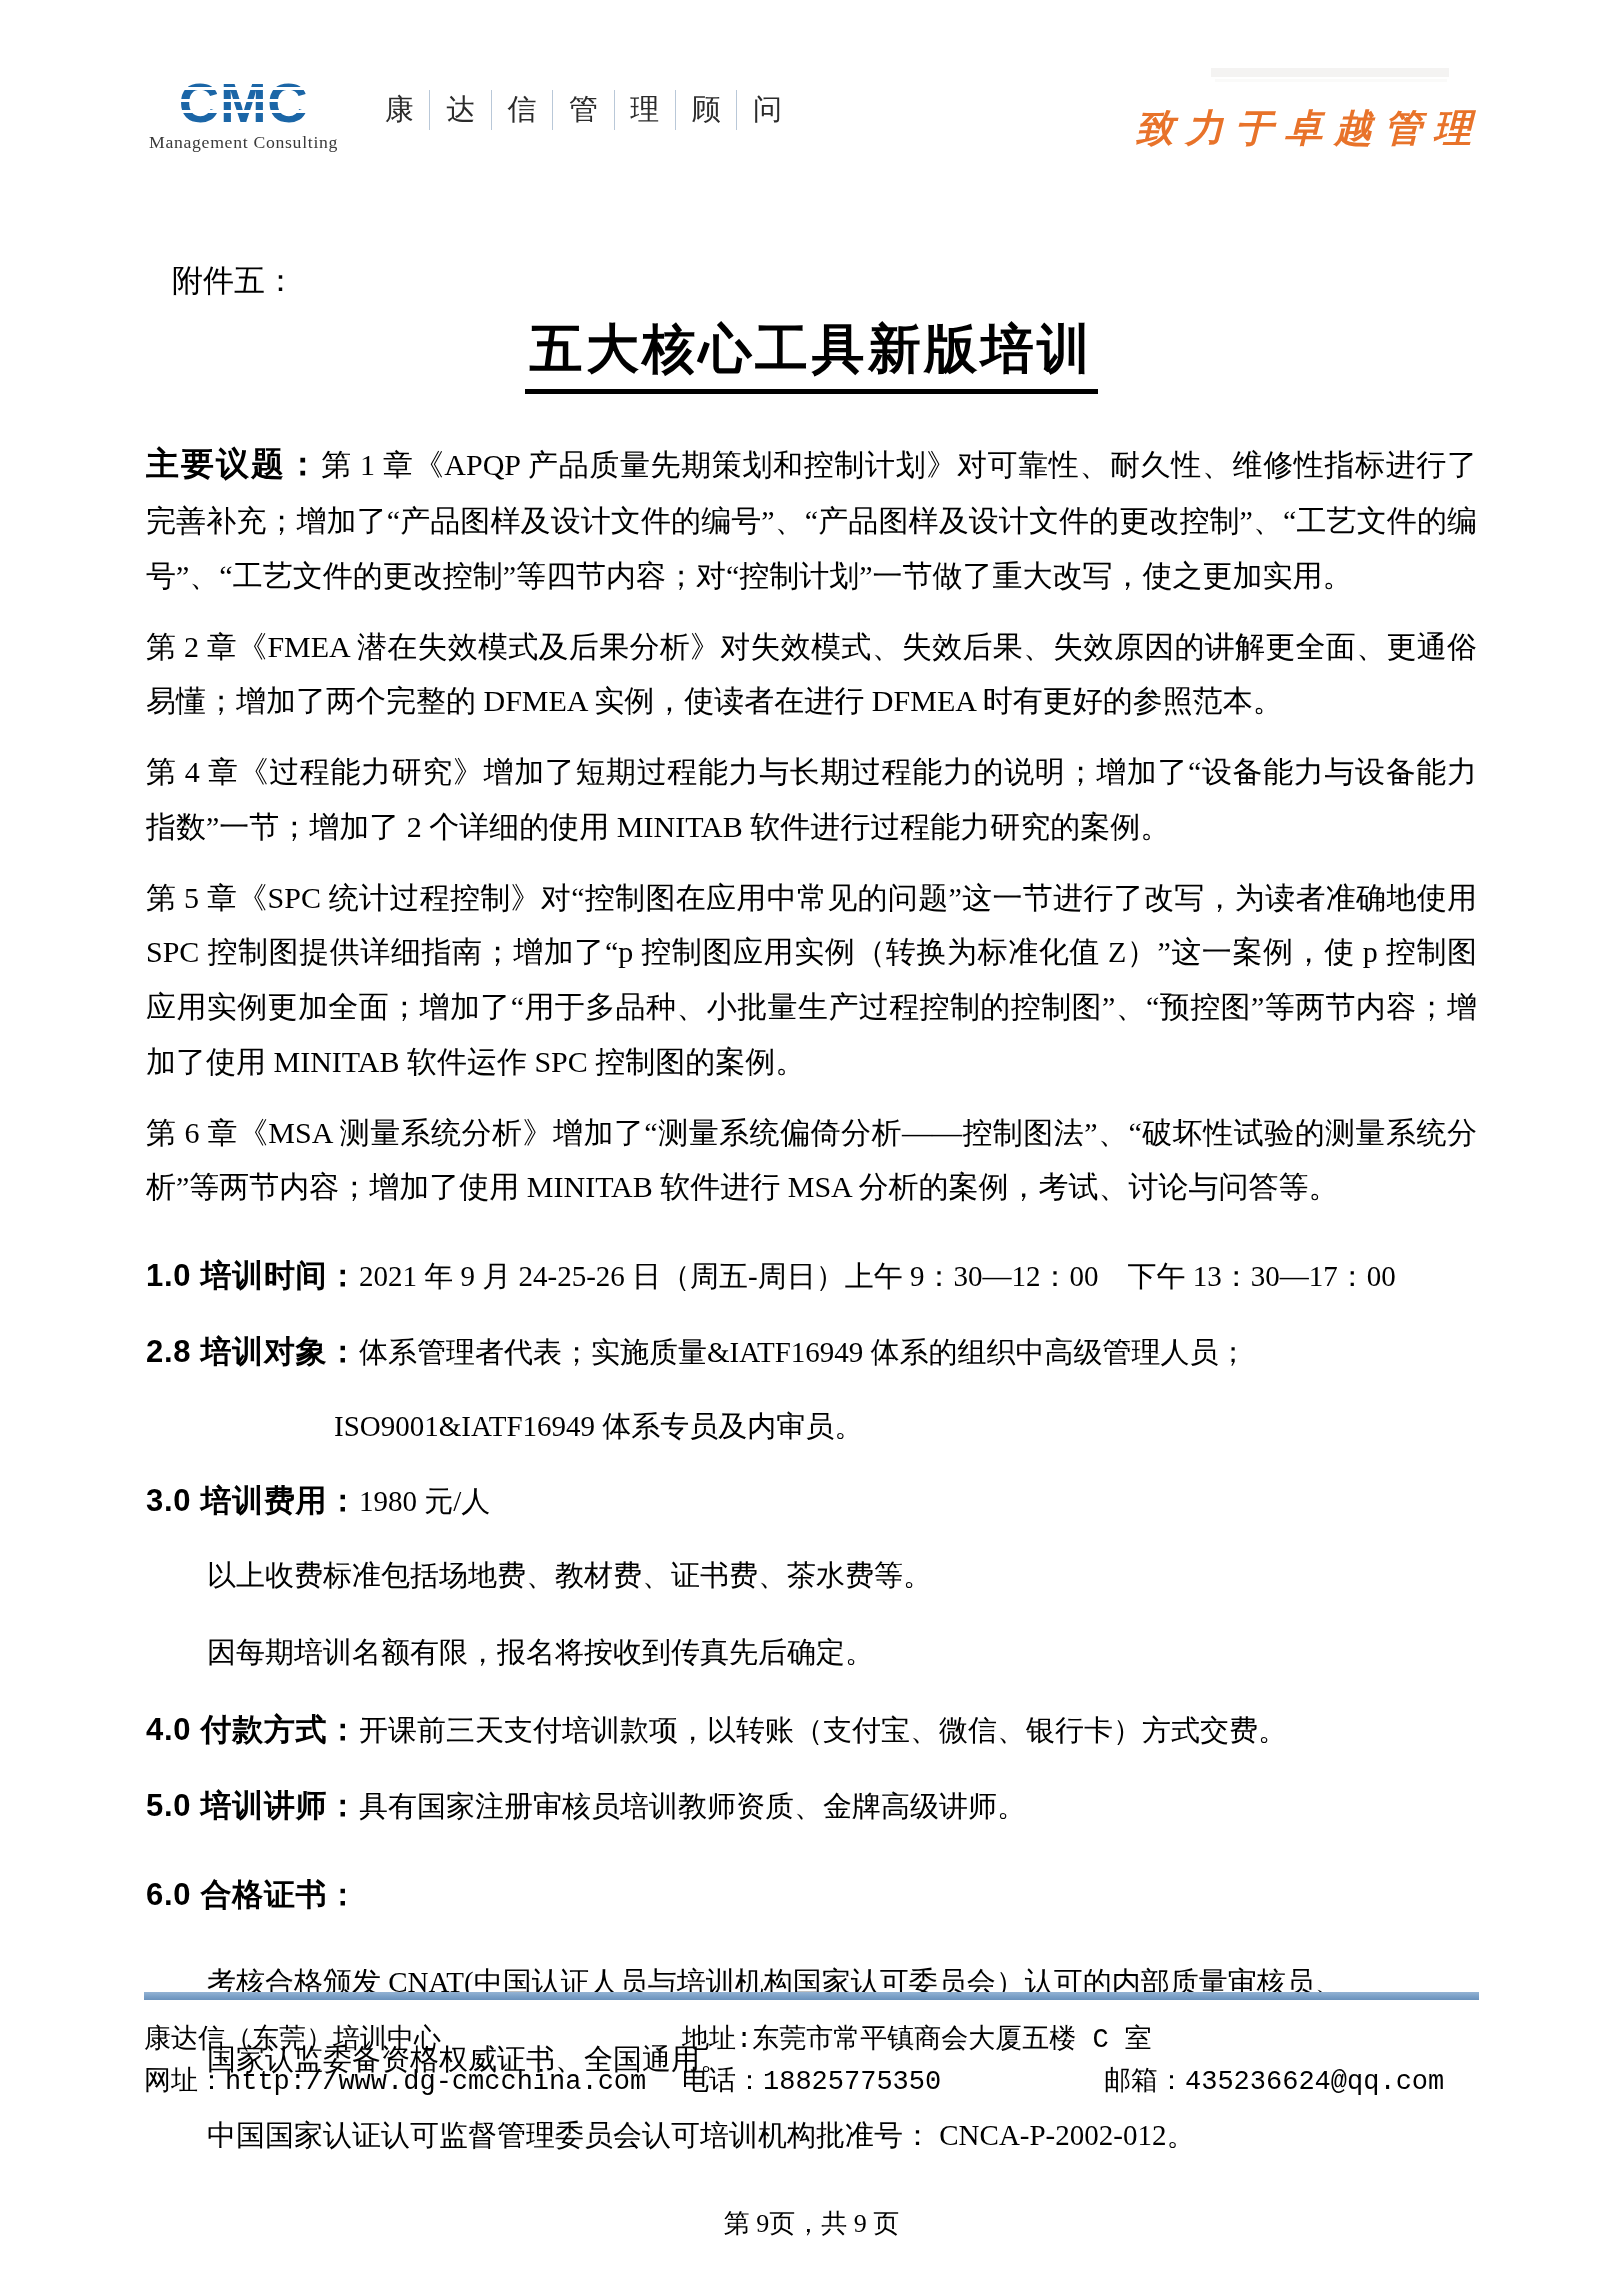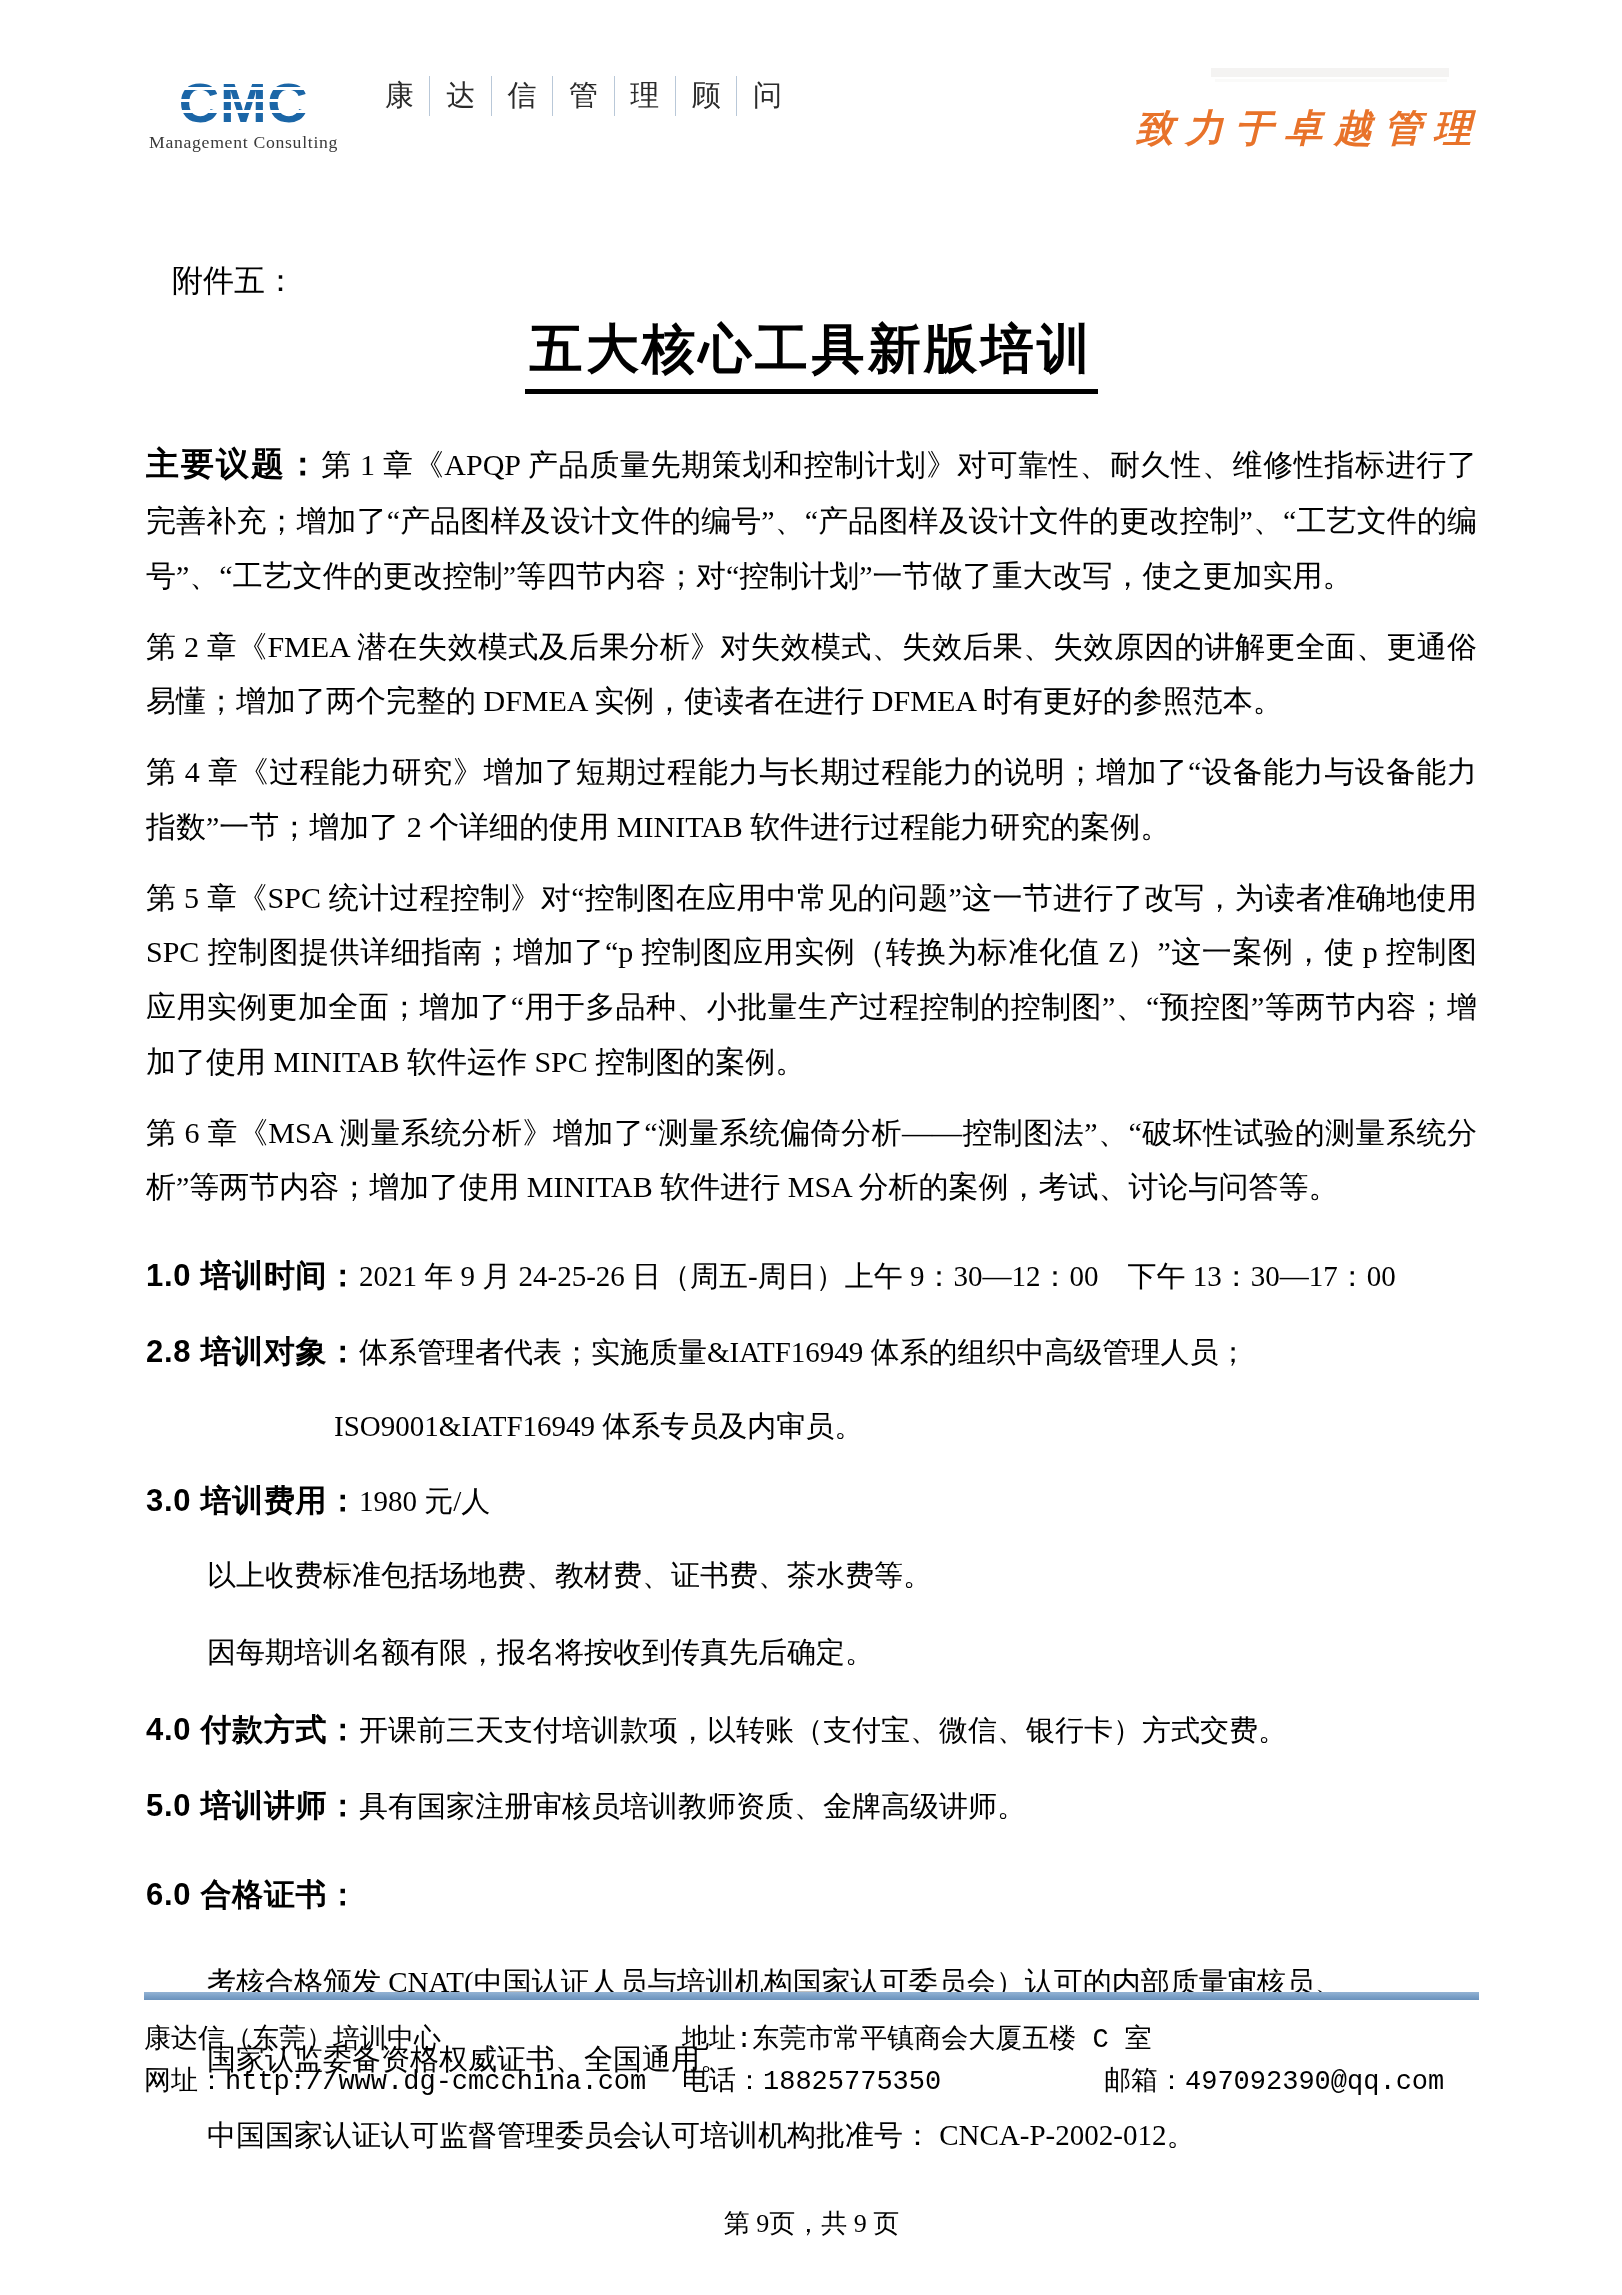--- a/index.html
+++ b/index.html
@@ -11,21 +11,21 @@
     font-family:"Liberation Serif",serif;
     color:#000;
     overflow:hidden;
   }
 
   
   .header{
     position:absolute;top:76px;left:149px;right:140px;
     display:flex;justify-content:space-between;align-items:flex-start;
   }
-  .logo-group{display:flex;align-items:flex-start;gap:31px;}
+  .logo-group{display:flex;align-items:center;gap:31px;}
   .logo-block{text-align:center;}
   .logo-cmc{
     position:relative;display:inline-block;
     font-family:"Liberation Sans",sans-serif;
     font-weight:900;font-size:56px;line-height:0.95;
     color:#1b66a7;letter-spacing:0.7px;
   }
   .logo-cmc .stripe{position:absolute;left:-1.4px;right:-1.4px;height:3.4px;background:#fff;}
   .logo-cmc .s1{top:11px;}
   .logo-cmc .s2{top:22.5px;}
@@ -156,20 +156,20 @@
   </div>
 
   <div class="footer">
     <div class="footer-bar"></div>
     <div class="footer-cols">
       <div class="fcell">康达信（东莞）培训中心</div>
       <div class="fcell">地址:东莞市常平镇商会大厦五楼 C 室</div>
       <div class="fcell"></div>
       <div class="fcell">网址：http://www.dg-cmcchina.com</div>
       <div class="fcell">电话：18825775350</div>
-      <div class="fcell">邮箱：497092390@qq.com</div>
+      <div class="fcell">邮箱：435236624@qq.com</div>
     </div>
   </div>
 
   <div class="page-num">第 9页，共 9 页</div>
 
 </div>
 
 
 </body></html>

